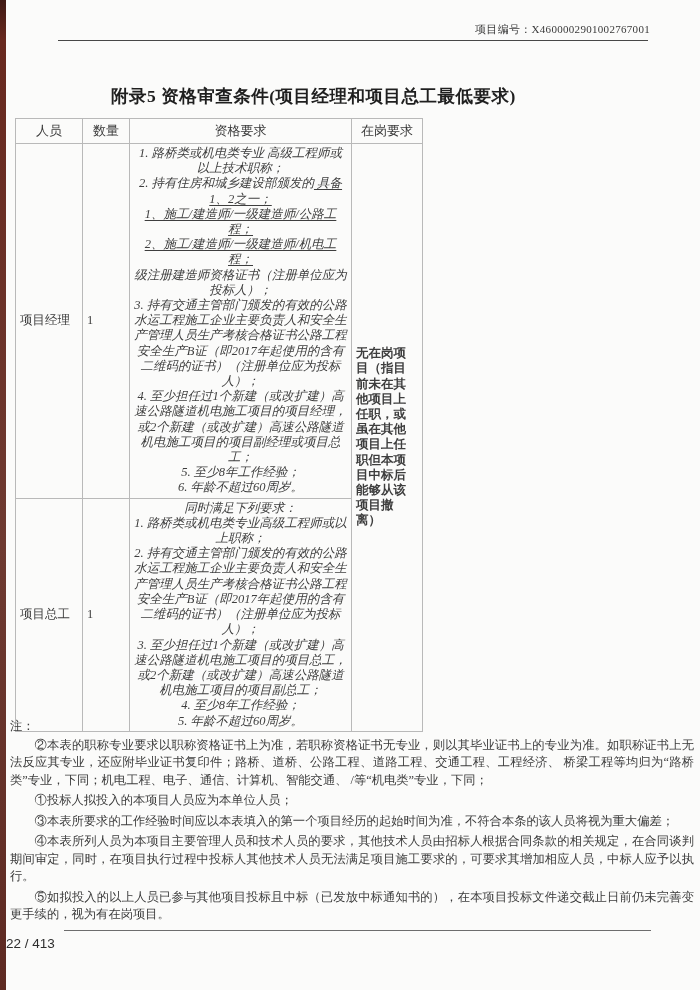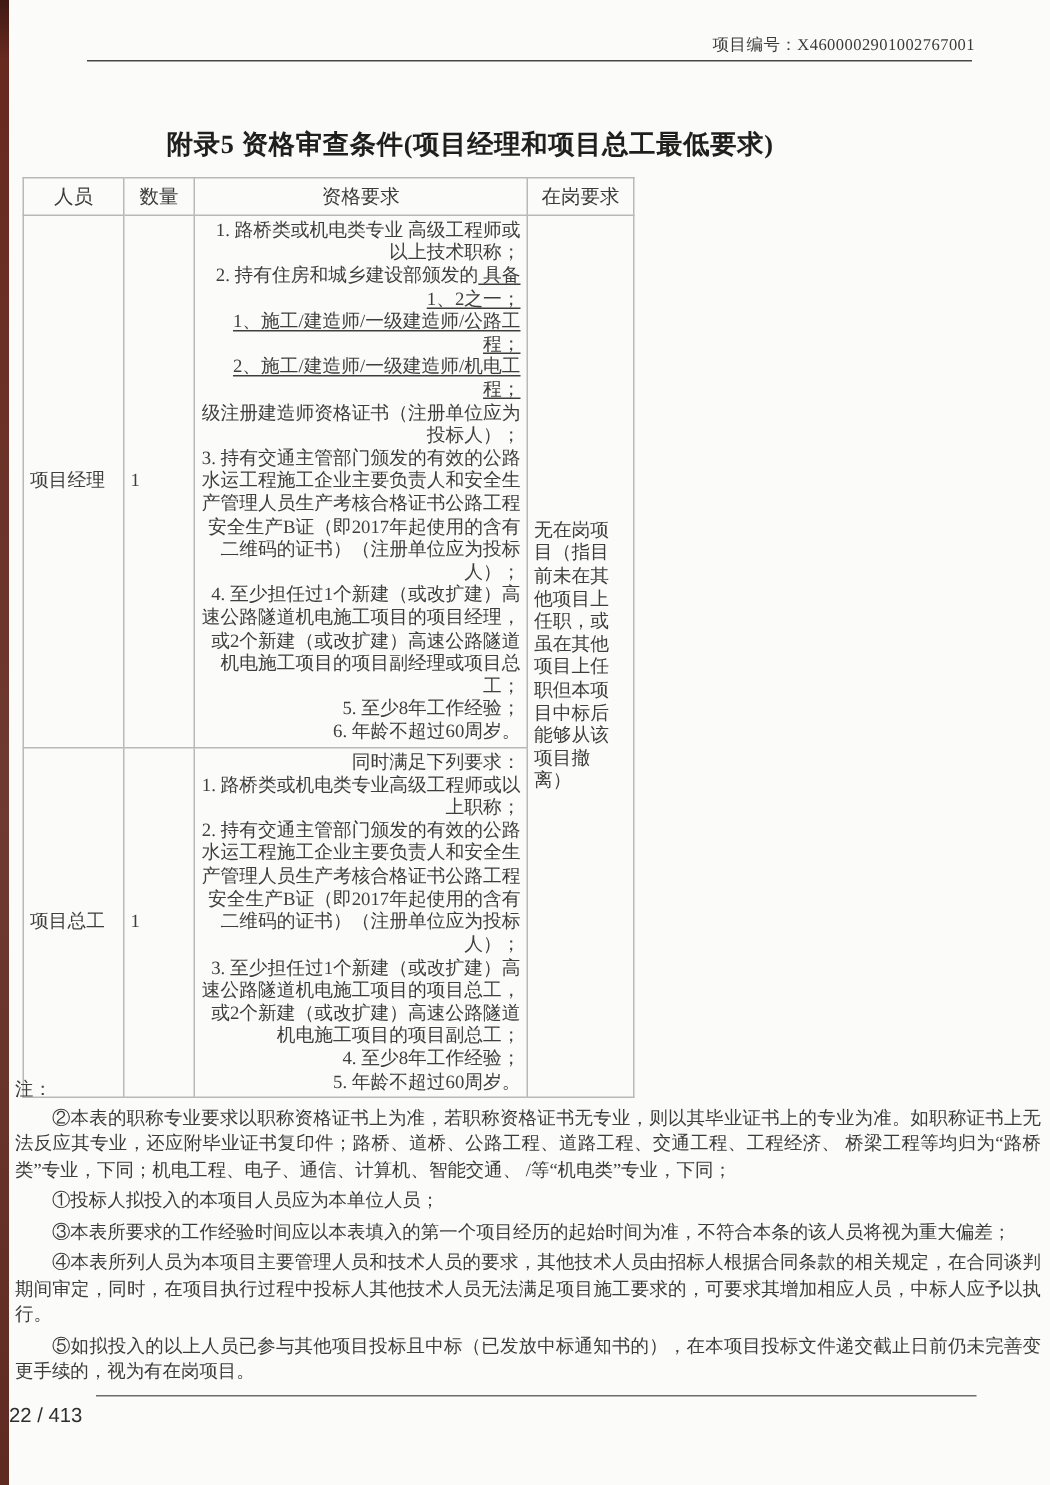--- a/index.html
+++ b/index.html
@@ -53,23 +53,23 @@
     font-weight: normal; font-size: 13px; height: 20px;
     text-align: center; color: #3a3a3a;
   }
   col.c-person  { width: 67px; }
   col.c-qty     { width: 47px; }
   col.c-req     { width: 222px; }
   col.c-duty    { width: 71px; }
   td.person-cell, td.qty-cell { text-align: left; }
   tr.row-1 td { height: 347px; }
   tr.row-2 td { height: 224px; }
-  td.req-cell { vertical-align: top; padding: 3px 6px 3px 9px; text-align: right; }
+  td.req-cell { vertical-align: top; padding: 3px 6px 3px 9px; text-align: center; font-style: italic; }
   td.req-cell p { margin: 0; }
-  td.duty-cell { vertical-align: middle; padding: 3px 4px 3px 6px; text-align: left; }
+  td.duty-cell { vertical-align: middle; padding: 3px 4px 3px 6px; text-align: left; font-weight: bold; }
   .u { text-decoration: underline; text-underline-offset: 2px; text-decoration-thickness: 1px; }
 
   
   .notes {
     position: absolute; top: 718px; left: 4px; width: 684px;
     font-size: 12.3px; line-height: 17.5px; color: #3c3c3c;
   }
   .notes .notes-label { margin: 0 0 1px 0; }
   .notes p.note-item { margin: 0 0 3px 0; text-indent: 2em; text-align: justify; }
 

